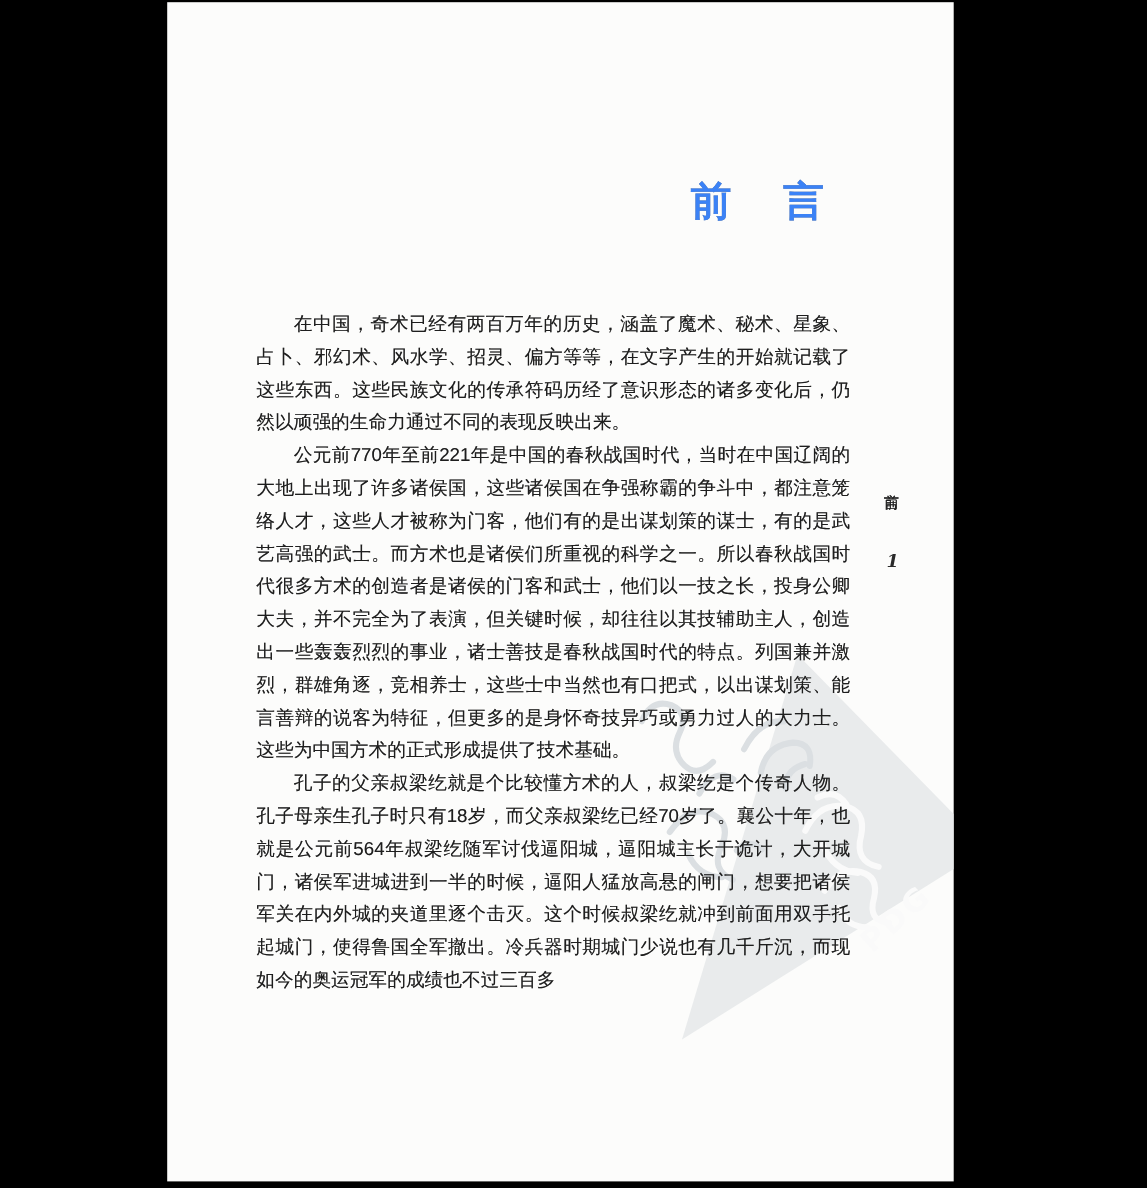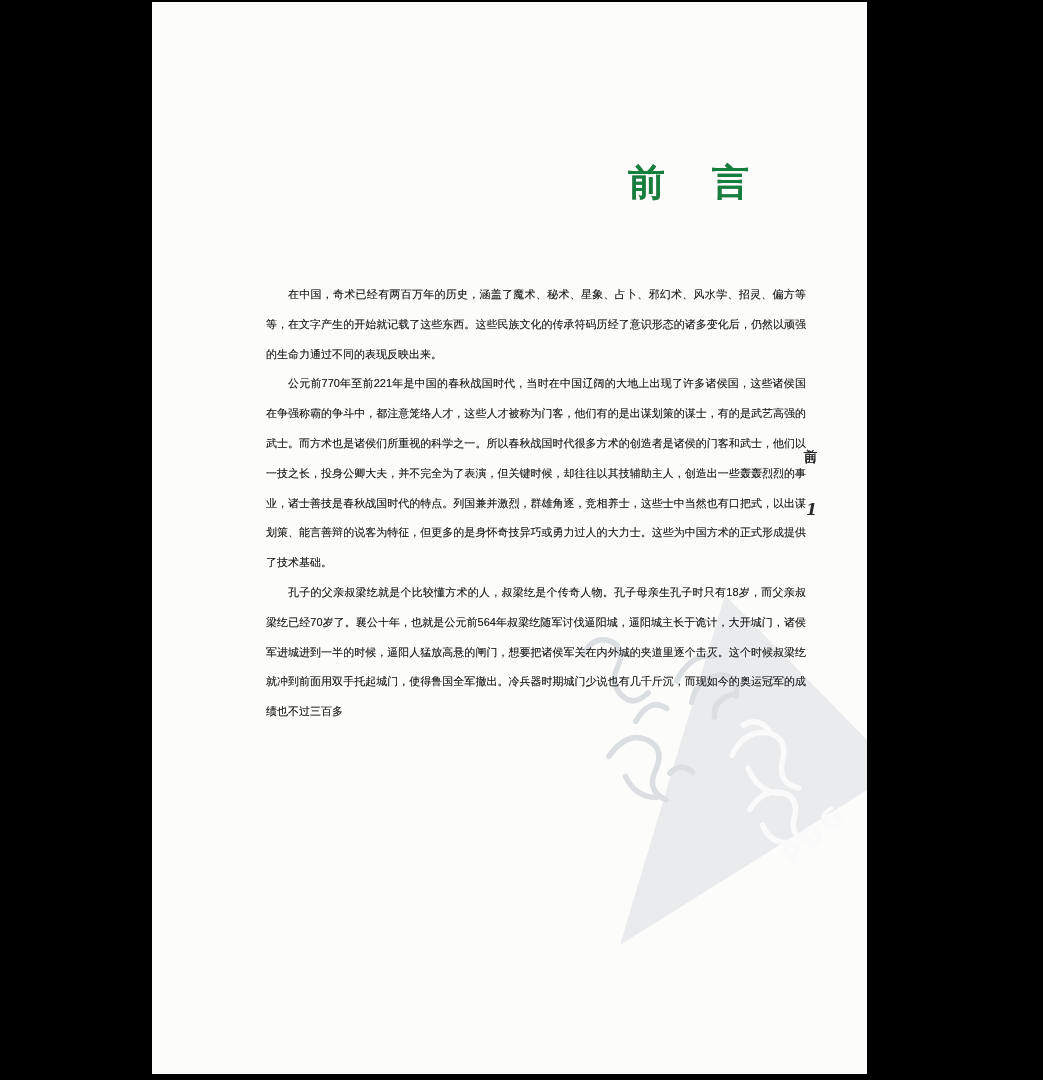--- a/index.html
+++ b/index.html
@@ -27,37 +27,36 @@
     background: #fcfcfb;
   }
   .page-title {
     position: absolute;
     left: 476px;
     top: 156px;
     font-family: "DejaVu Serif", "Liberation Serif", serif;
     font-size: 37px;
     font-weight: bold;
     letter-spacing: 5px;
-    color: #15803d;
+    color: #3b82f6;
     white-space: nowrap;
     z-index: 2;
     text-shadow: 0 0 0.6px rgba(20,20,20,.55);
   }
   .body-text {
     position: absolute;
     left: 81px;
     top: 278px;
     width: 540px;
     z-index: 2;
     color: #1e1e1e;
-    font-size: 11px;
+    font-size: 17px;
     line-height: 29.8px;
     text-align: justify;
     text-shadow: 0 0 0.6px rgba(25,25,25,.5);
-    margin-left: 33px;
   }
   .body-text p {
     margin: 0;
     padding: 0;
     text-indent: 2em;
   }
   .side-label {
     position: absolute;
     left: 650px;
     top: 436px;

